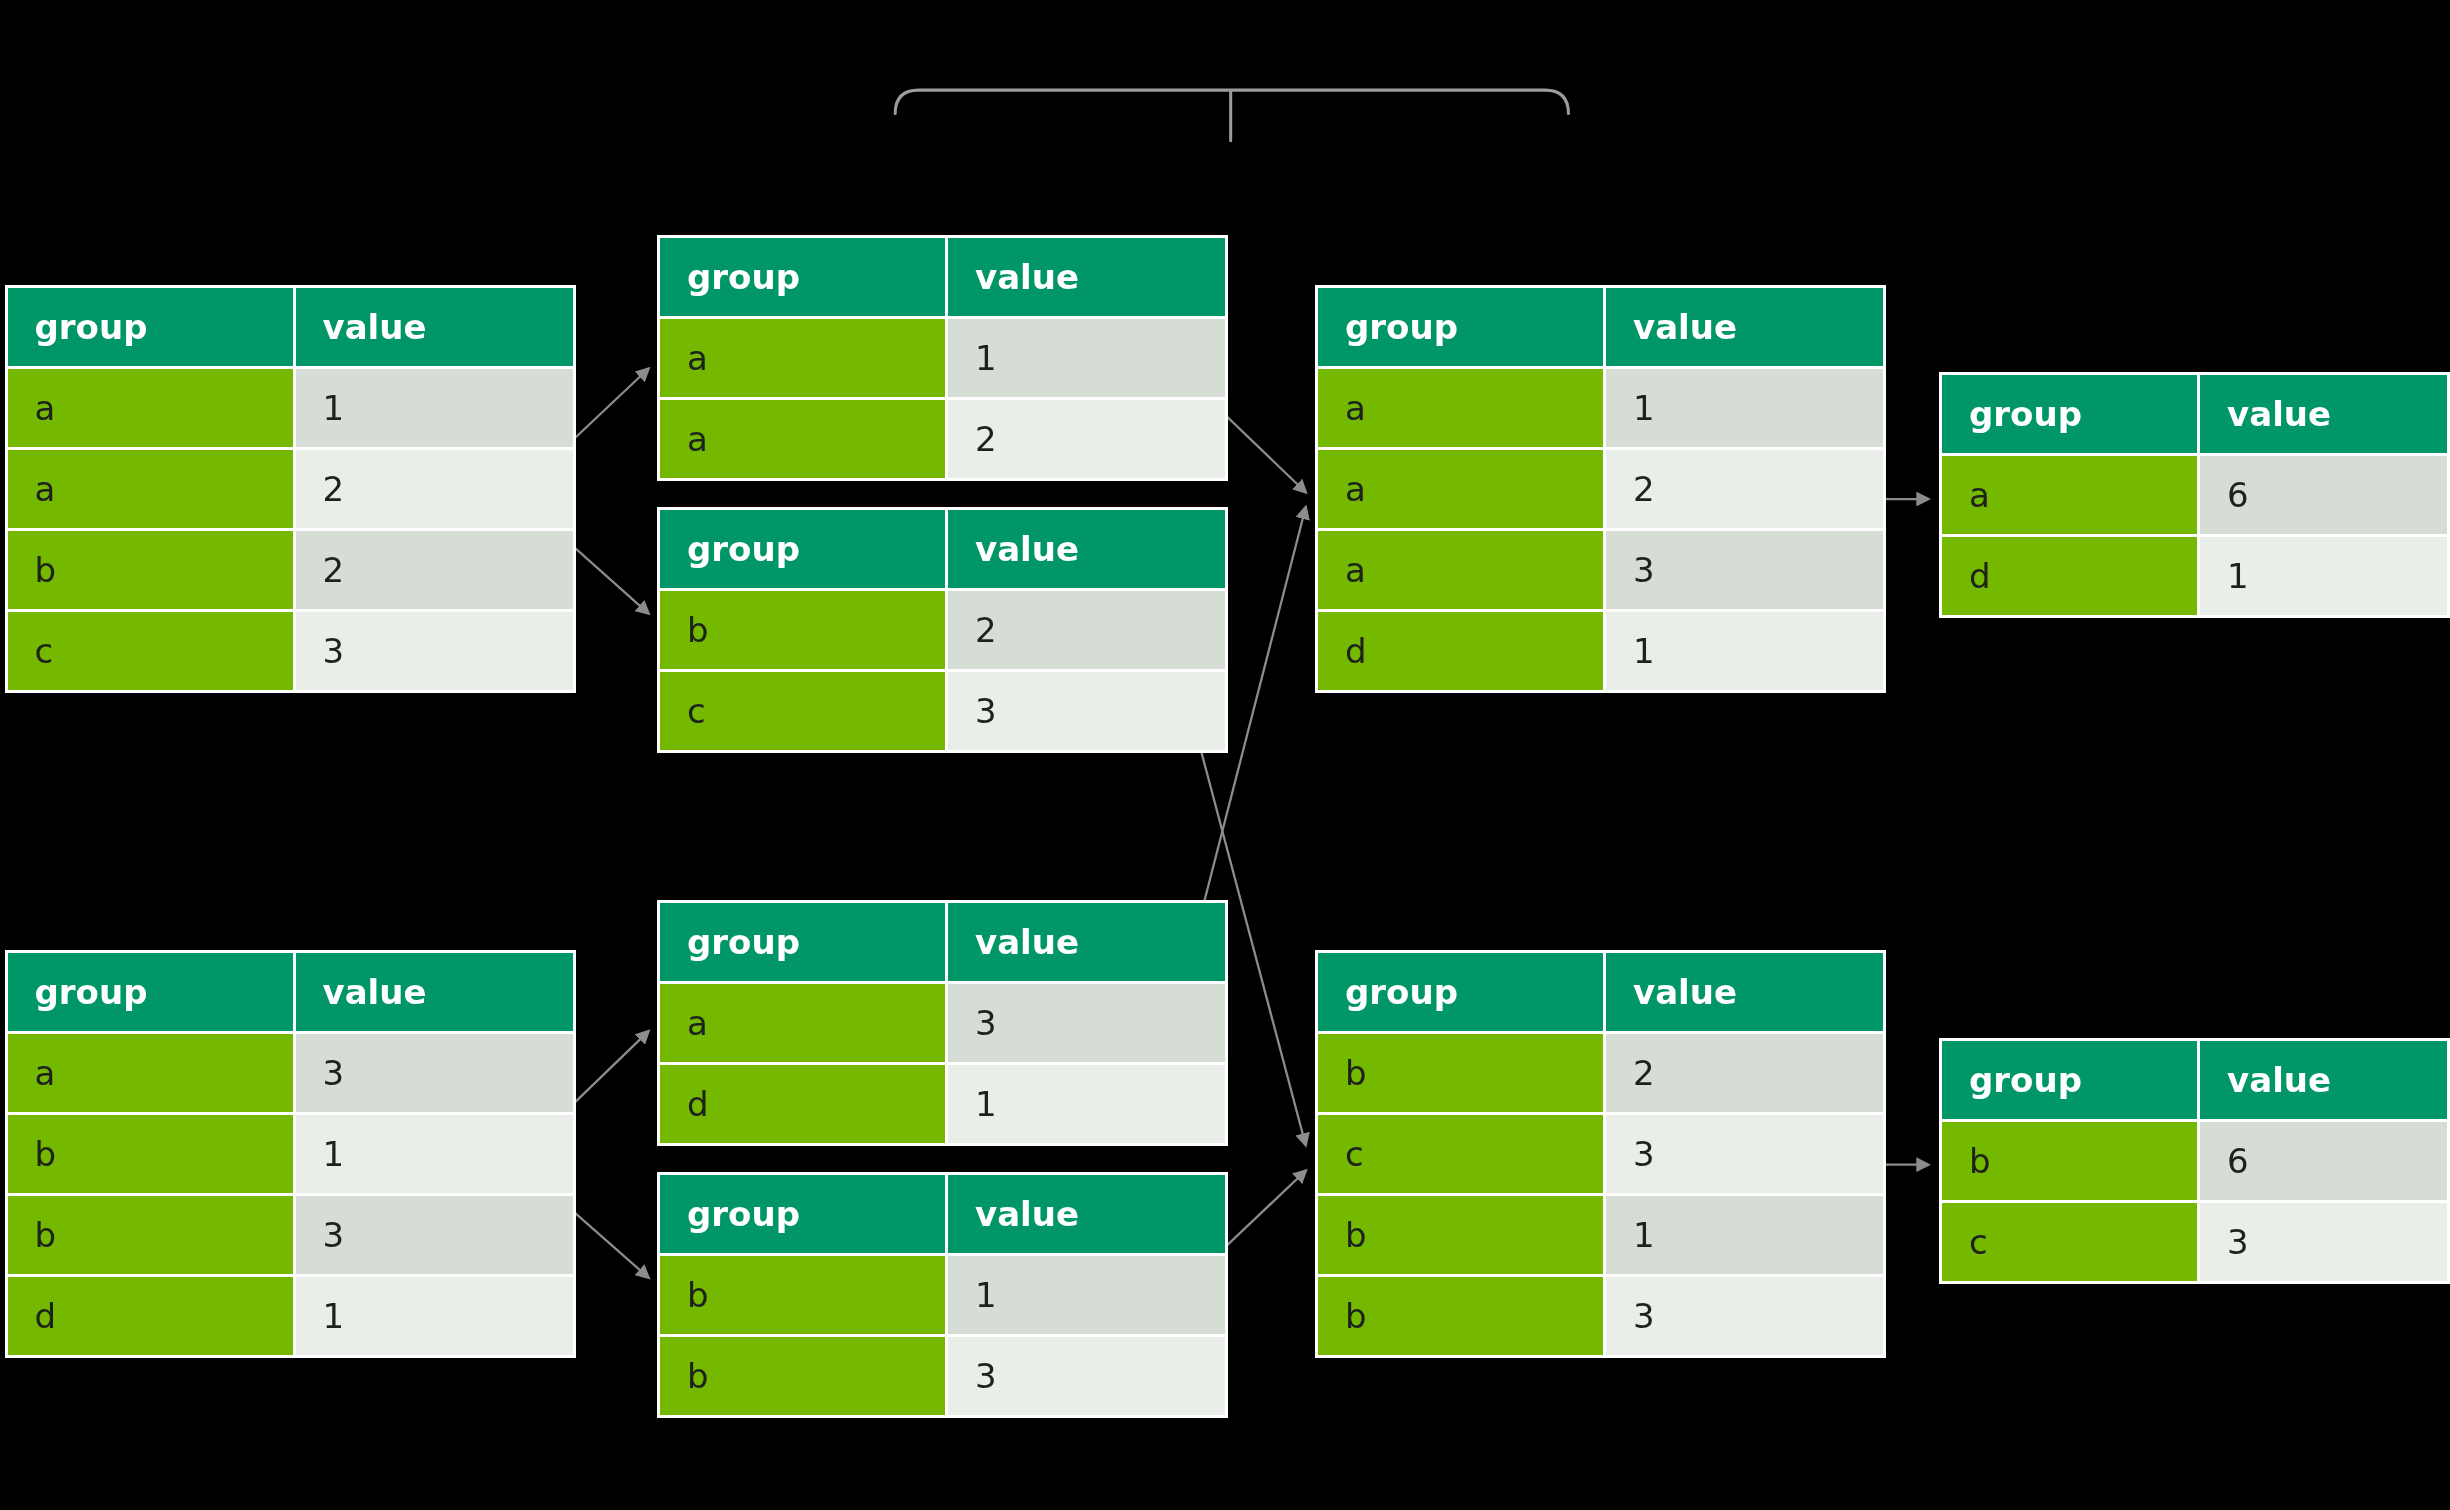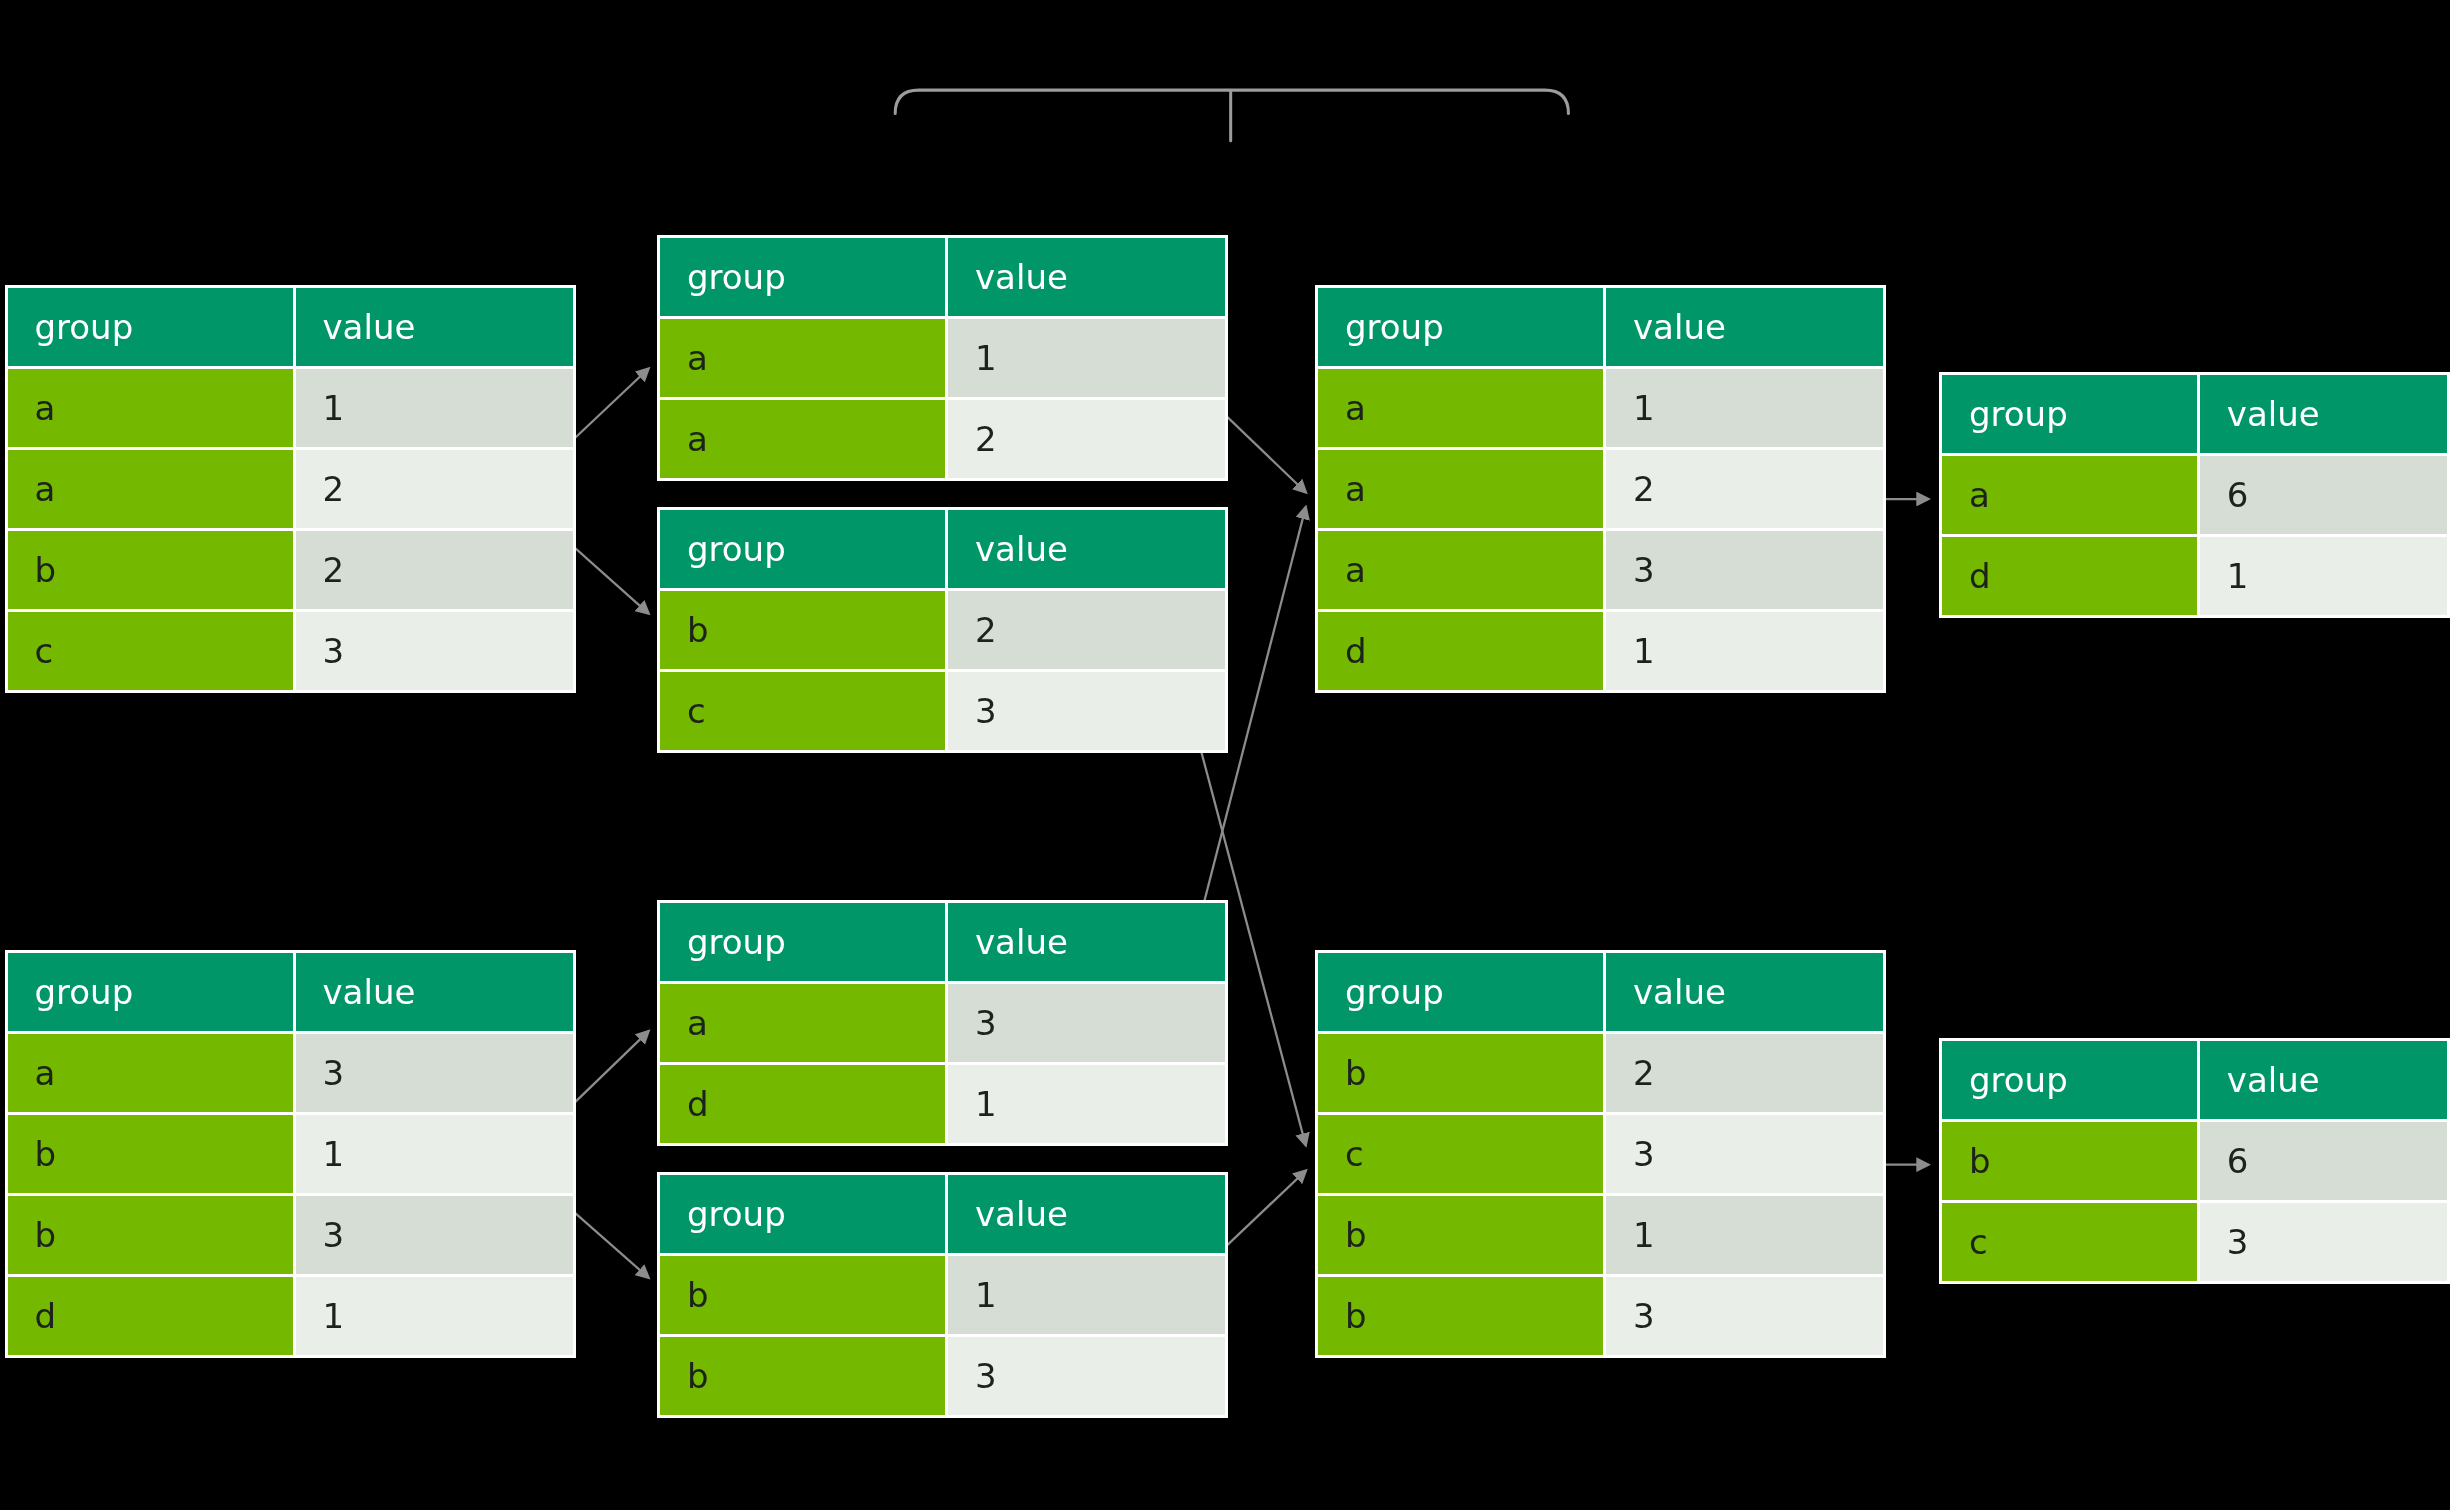--- a/index.html
+++ b/index.html
@@ -49,21 +49,21 @@
     text-align: left;
     vertical-align: middle;
     font-size: 34px;
     line-height: 1;
     overflow: hidden;
     white-space: nowrap;
   }
   table.tbl th {
     background: var(--header-bg, #009668);
     color: var(--header-text, #ffffff);
-    font-weight: normal;
+    font-weight: bold;
     margin-left: 20px;
   }
   .col-group { width: 258px; }
   .col-value { width: 250px; }
   table.tbl td.group {
     background: var(--group-bg, #74b800);
     color: var(--cell-text, #1c221c);
   }
   table.tbl td.value {
     color: var(--cell-text, #1c221c);

